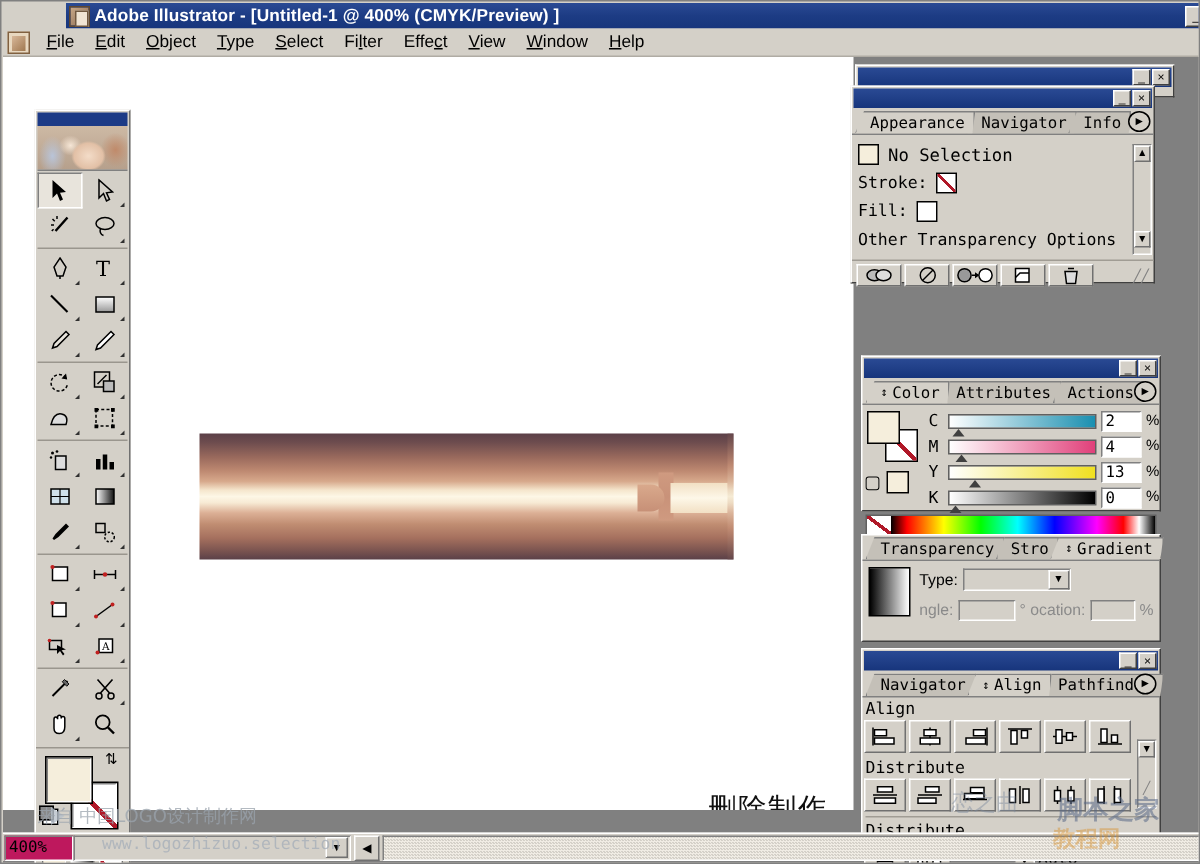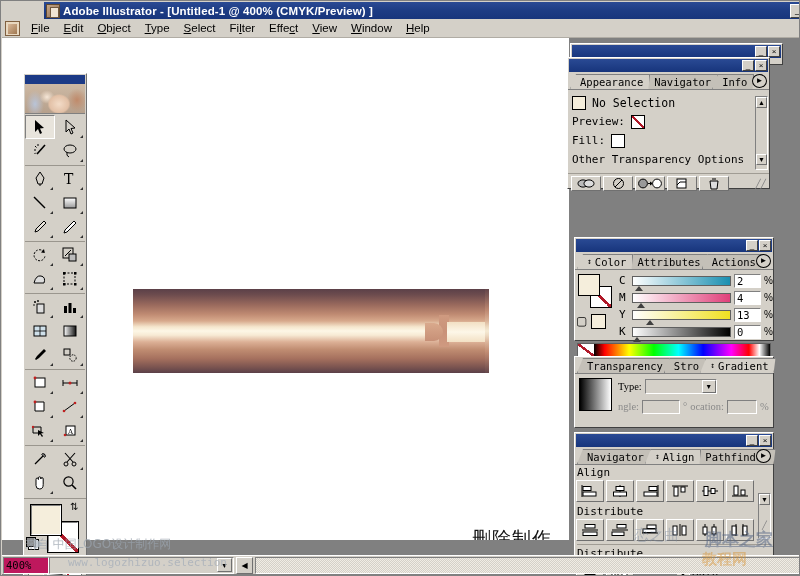--- a/index.html
+++ b/index.html
@@ -328,21 +328,21 @@
       #000 0%, #f00 6%, #ff0 20%, #0f0 34%, #0ff 48%, #00f 62%, #f0f 78%, #f00 88%, #fff 94%, #000 100%);
   }
 
   
   .gr-body { display: flex; align-items: flex-start; gap: 6px; padding: 4px; }
   .gr-thumb {
     width: 33px; height: 33px; border: 1px solid #000;
     background: linear-gradient(to right,#000,#fff);
   }
   .gr-field { display: flex; align-items: center; gap: 3px; height: 17px; }
-  .gr-lbl { font-size: 10.5px; font-family: Liberation Serif, serif; }
+  .gr-lbl { font-size: 10.5px; font-family: Liberation Sans, sans-serif; }
   .gr-lbl.dim { color: #8a8a8a; }
   .gr-select {
     width: 72px; height: 15px; background: #d4d0c8; border: 1px solid;
     border-color: #808080 #ffffff #ffffff #808080; display: flex; justify-content: flex-end;
   }
   .gr-select .arrow {
     width: 14px; height: 13px; margin: 0px; background: #d4d0c8;
     border: 1px solid; border-color: #ffffff #707070 #707070 #ffffff;
     display: flex; align-items: center; justify-content: center; font-size: 7px;
   }
@@ -414,21 +414,21 @@
   .wm-left1 {
     left: 24px; bottom: 22px; font-size: 12px; color: #9aa3ad; opacity: .75;
   }
   .wm-left2 {
     left: 24px; bottom: 6px; font-size: 11px; color: #a8b0ba; opacity: .8;
     font-family: "DejaVu Sans Mono", monospace;
     padding-left: 43px;
   }
   .wm-right1 {
     right: 26px; bottom: 24px; font-size: 17px; font-weight: bold;
-    color: #5a6a88; opacity: .55; text-decoration: underline;
+    color: #5a6a88; opacity: .55;
   }
   .wm-right2 {
     right: 52px; bottom: 6px; font-size: 15px; font-weight: bold;
     color: #d8902c; opacity: .45;
   }
   .wm-right3 {
     right: 120px; bottom: 30px; font-size: 15px; color: #7e8ca0; opacity: .45;
   }
   .wm-play {
     position: absolute; left: 33px; bottom: 25px; width: 0; height: 0;
@@ -773,21 +773,21 @@
             <span>Info</span>
           </div>
         <div class="pal-menu">►</div>
       </div>
       <div class="pal-body" style="padding-right:16px;">
         <div class="ap-row">
           <div class="ap-sw"></div>
           <div class="ap-title">No Selection</div>
         </div>
         <div class="ap-row">
-          <span>Preview:</span>
+          <span>Stroke:</span>
           <div class="ap-sw none"></div>
         </div>
         <div class="ap-row">
           <span>Fill:</span>
           <div class="ap-sw" style="background:#ffffff"></div>
         </div>
         <div class="ap-row">
           <span>Other Transparency Options</span>
         </div>
       </div>

